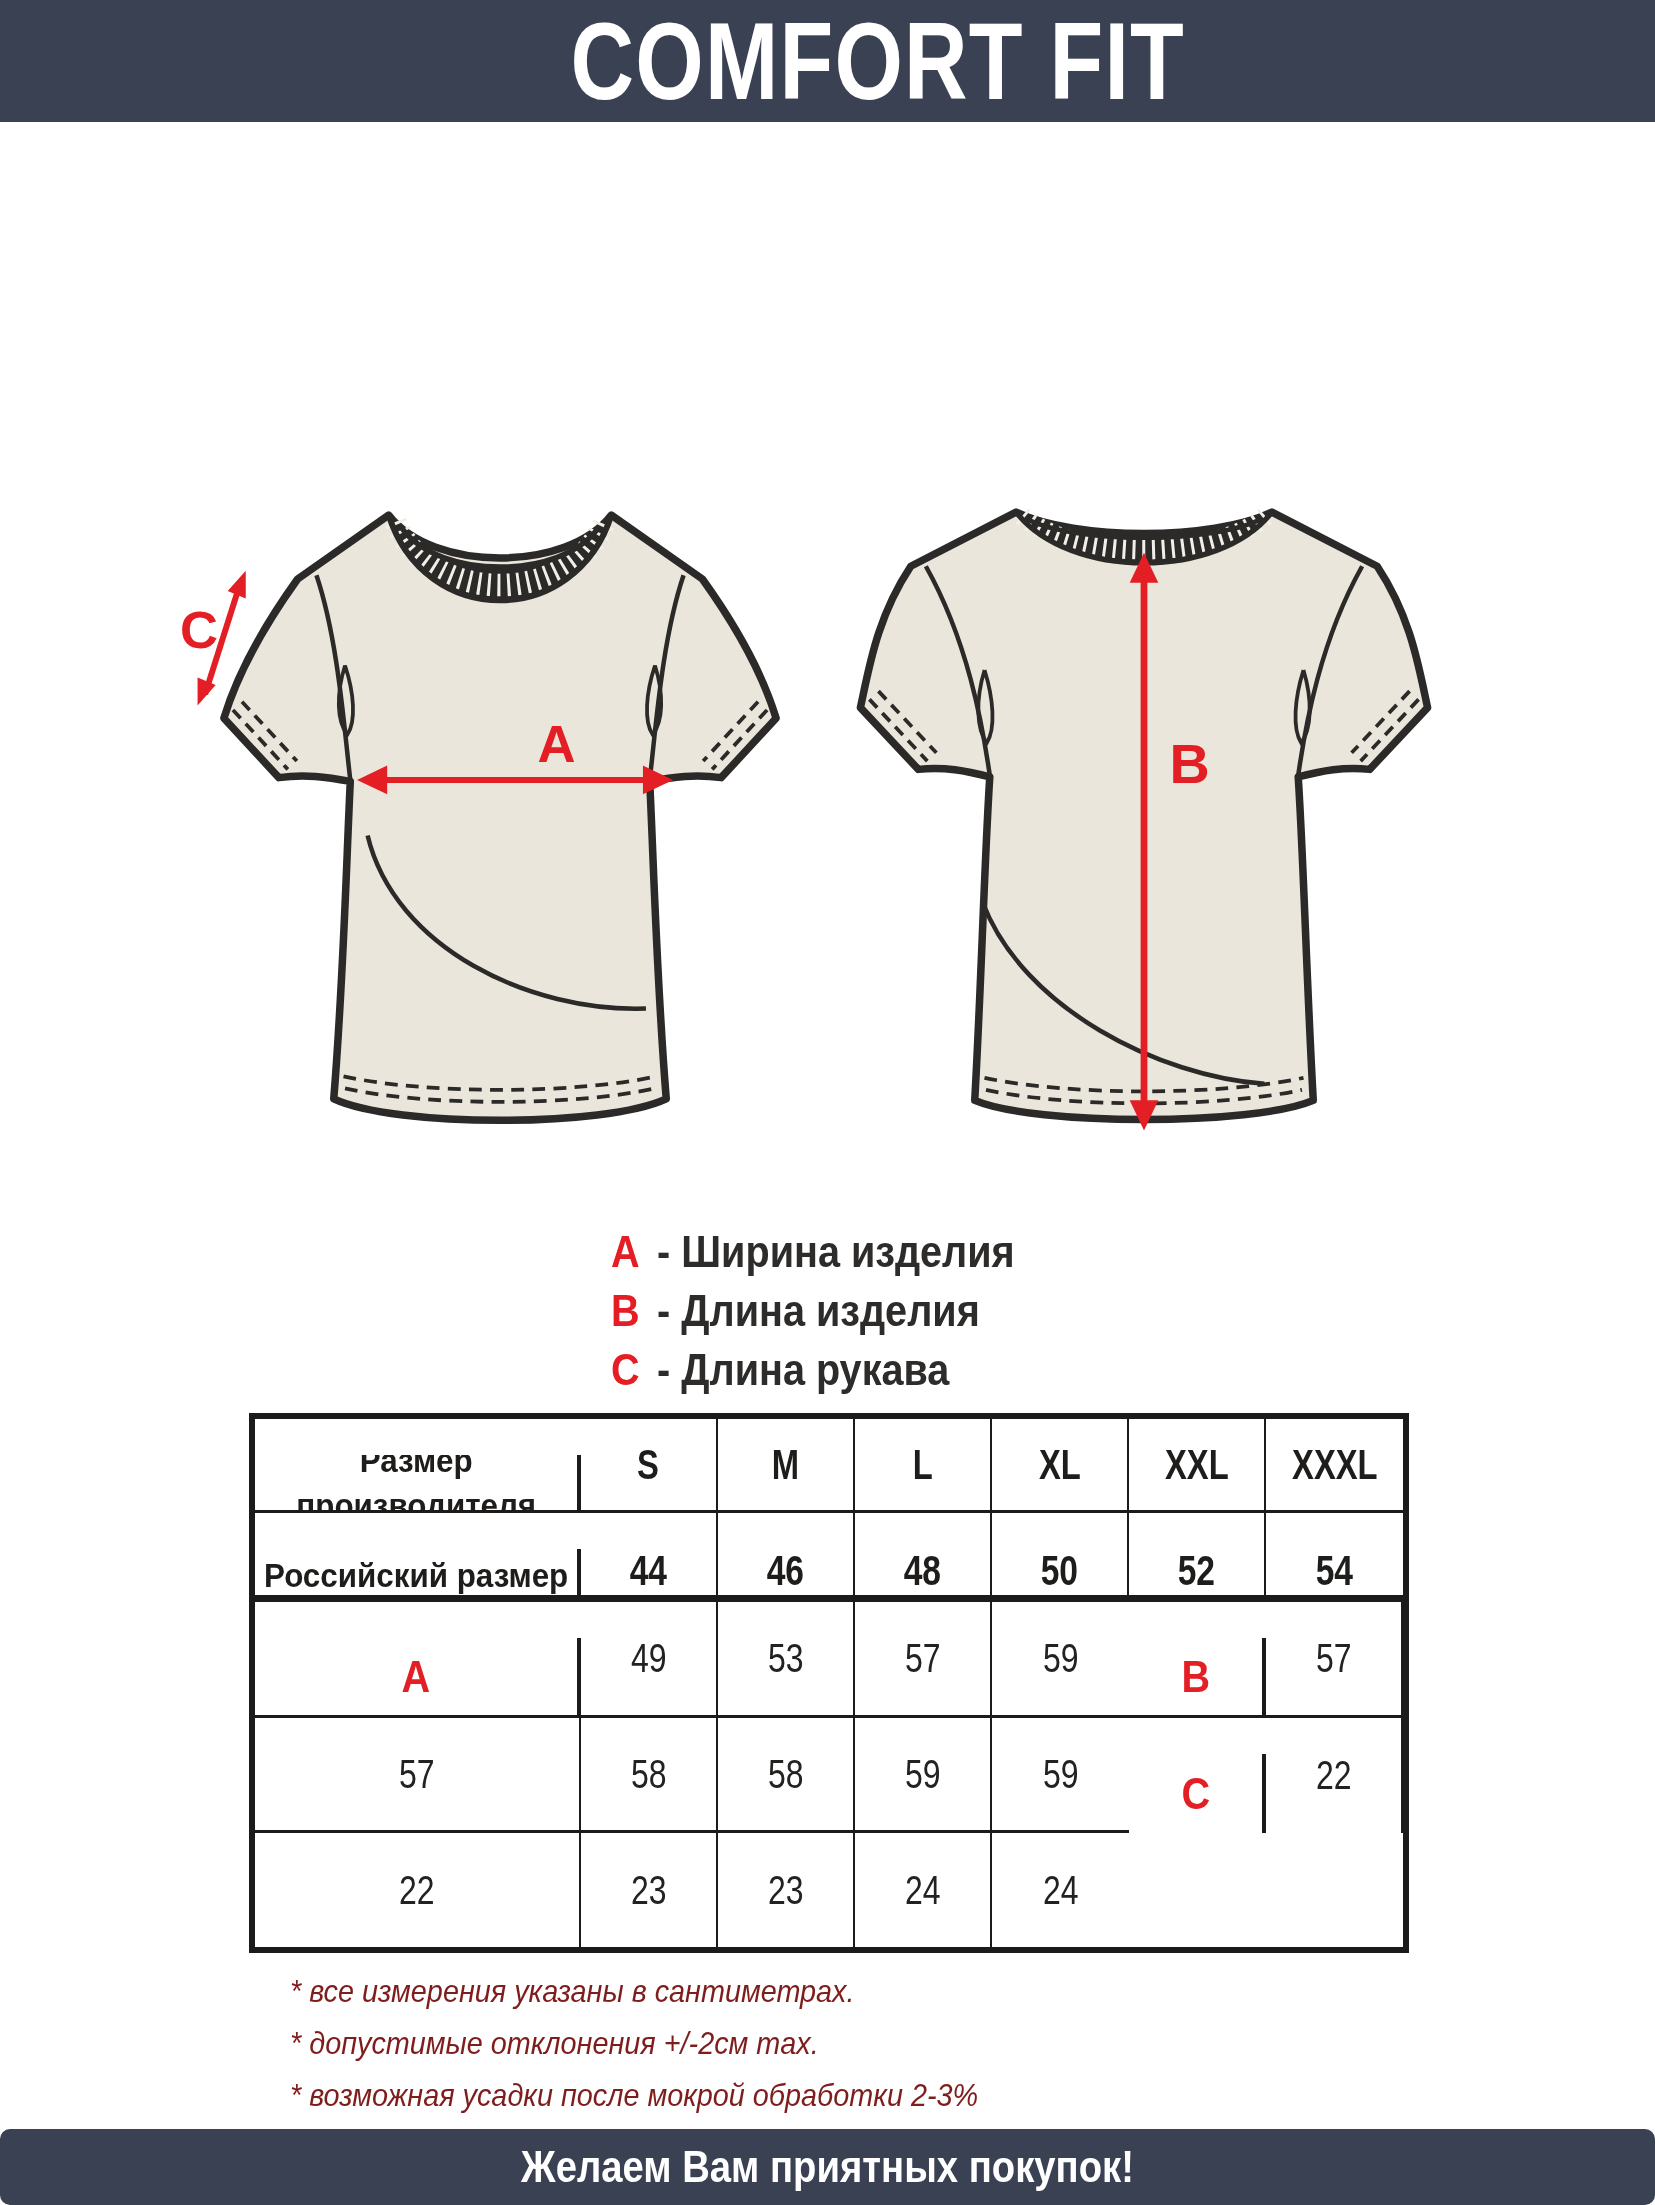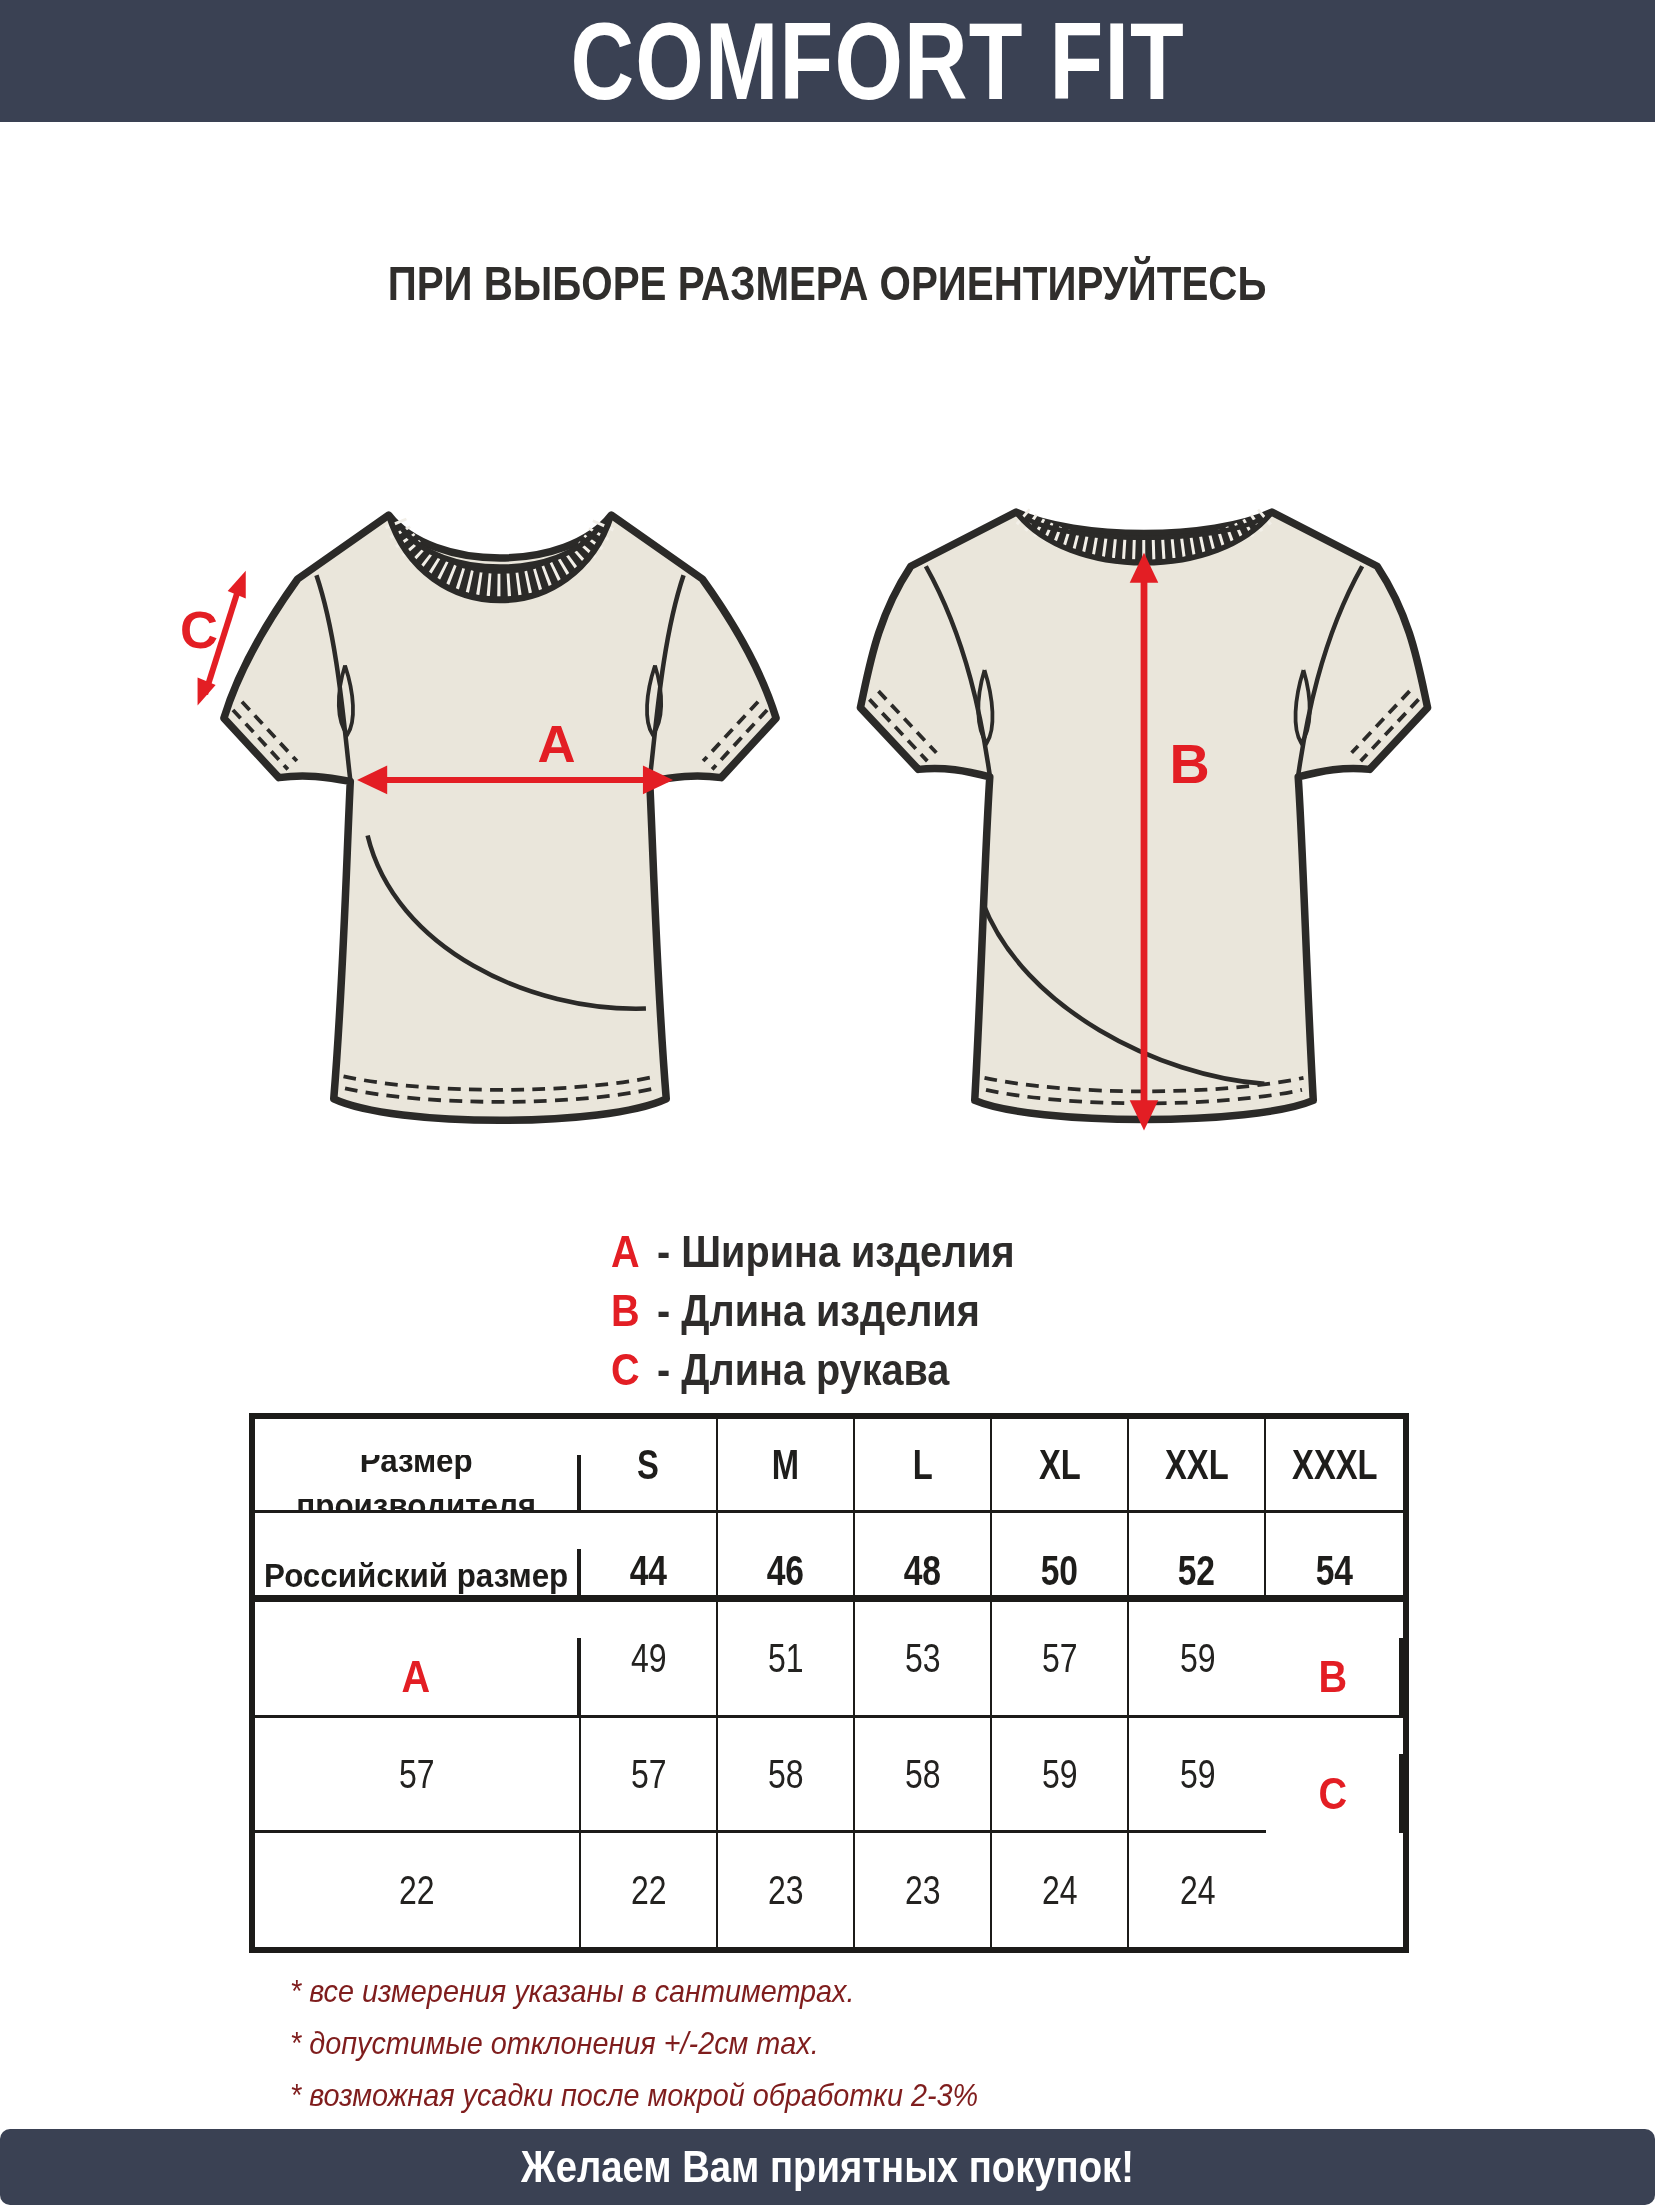--- a/index.html
+++ b/index.html
@@ -62,21 +62,20 @@
 </head>
 <body>
 
 <div class="page">
 
   <header class="topbar">
     <span class="topbar-text">COMFORT FIT</span>
   </header>
 
   <section class="intro">
-    <div><span class="squeeze">ПРИ ВЫБОРЕ РАЗМЕРА ОРИЕНТИРУЙТЕСЬ</span></div>
   </section>
 
   <svg class="shirt-front" viewBox="0 0 880 880">
 
     <path d="M292,44 C350,120 530,120 588,44 L709,129 C760,200 790,258 807,314 L734,393 C700,388 670,392 639,398 C644,500 648,660 661,820 C580,858 300,858 219,820 C232,660 236,500 241,398 C210,392 180,388 146,393 L73,314 C90,258 120,200 171,129 Z" fill="#eae6db" stroke="#2b2a28" stroke-width="10" stroke-linejoin="round"></path>
 
     <path d="M292,44 C340,195 540,195 588,44 L570,62 C520,130 360,130 310,62 Z" fill="#2b2a28" stroke="none"></path>
     <path d="M301,53 C345,165 535,165 579,53" fill="none" stroke="#f2efe8" stroke-width="30" stroke-dasharray="4 9"></path>
     <path d="M292,44 C340,195 540,195 588,44" fill="none" stroke="#2b2a28" stroke-width="8"></path>
     <path d="M310,62 C360,130 520,130 570,62" fill="none" stroke="#2b2a28" stroke-width="7"></path>
@@ -189,23 +188,20 @@
         <span class="ru-value">54</span>
       </div>
 
     <div class="cell col0 r3">
         <span class="abc-label">A</span>
       </div>
     <div class="cell r3">
         <span class="data-value">49</span>
       </div>
     <div class="cell r3">
-        <span class="data-value">51</span>
-      </div>
-    <div class="cell r3">
         <span class="data-value">53</span>
       </div>
     <div class="cell r3">
         <span class="data-value">57</span>
       </div>
     <div class="cell r3 lastcol">
         <span class="data-value">59</span>
       </div>
 
     <div class="cell col0 r4">

